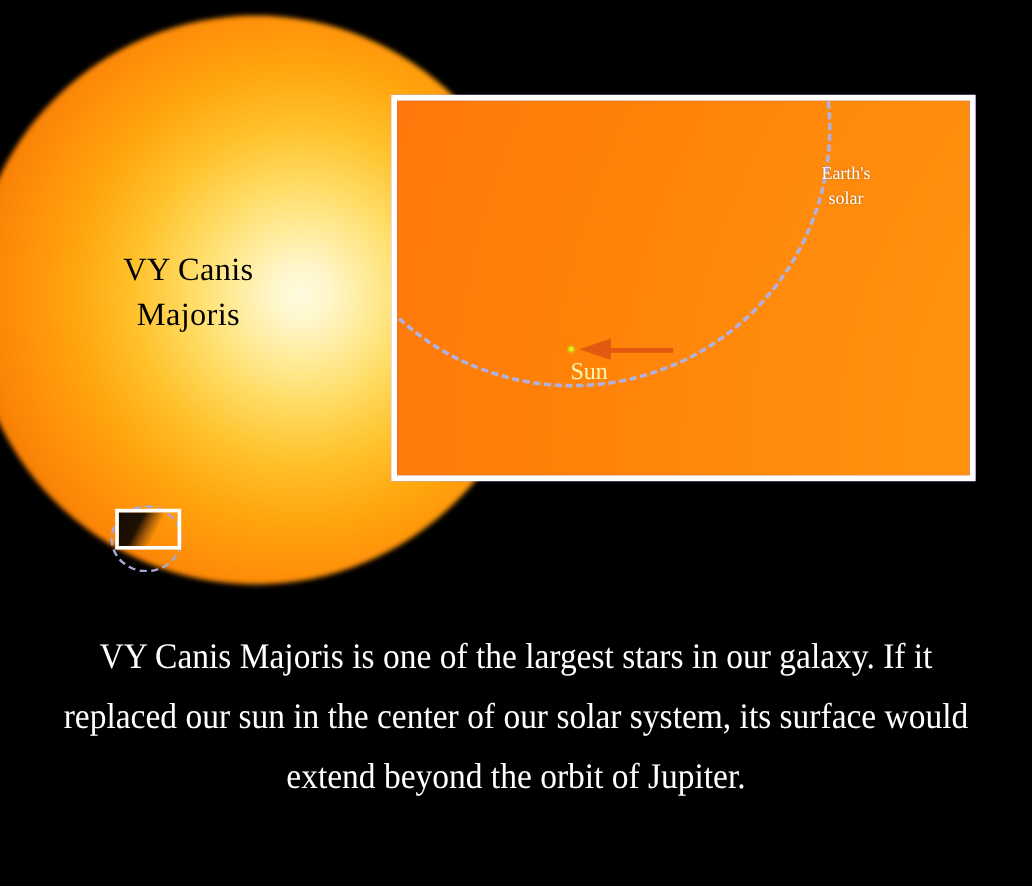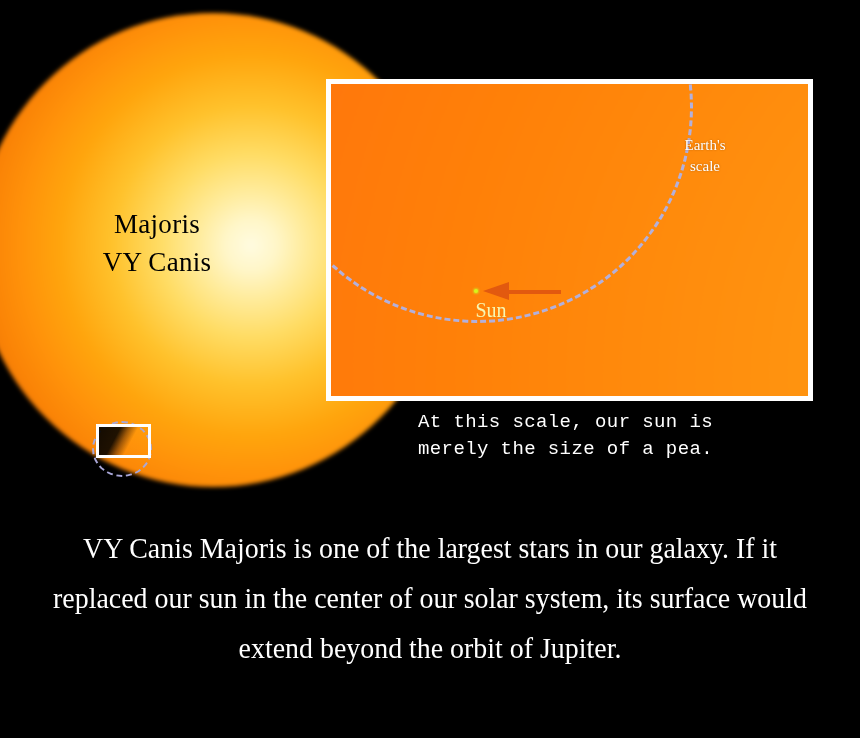--- a/index.html
+++ b/index.html
@@ -252,49 +252,47 @@
 </head>
 <body>
 
 <div id="poster">
 
   <div class="star-scene">
 
     <div class="giant-star"></div>
 
     <div class="star-label">
+      <div>VY Canis</div>
       <div>Majoris</div>
-      <div>VY Canis</div>
     </div>
 
     <div class="callout-circle"></div>
     <div class="callout-box"></div>
   </div>
 
   <div class="inset">
     <div class="inset-clip">
 
       <div class="inset-limb"></div>
 
       <div class="orbit-ring"></div>
 
       <div class="orbit-label">
         <div>Earth's</div>
-        <div>scale</div>
+        <div>solar</div>
       </div>
 
       <div class="sun-dot"></div>
 
       <div class="sun-arrow">
         <div class="head"></div>
         <div class="shaft"></div>
       </div>
 
       <div class="sun-label">Sun</div>
     </div>
   </div>
 
-  <div class="scale-caption">At this scale, our sun is
-merely the size of a pea.</div>
 
   <div class="description">VY Canis Majoris is one of the largest stars in our galaxy. If it replaced our sun in the center of our solar system, its surface would extend beyond the orbit of Jupiter.</div>
 
 </div>
 
 </body></html>

